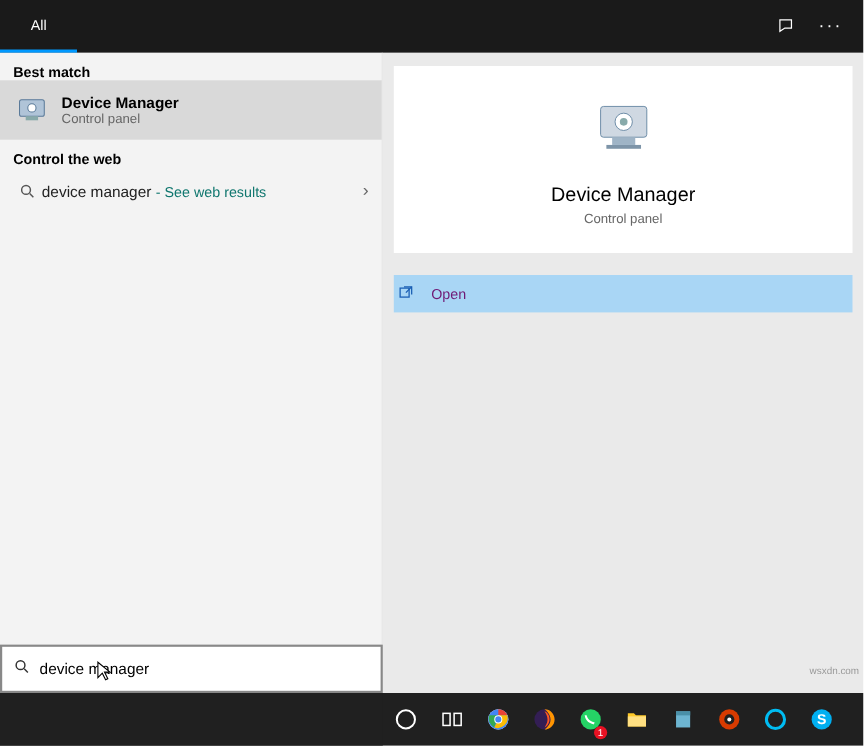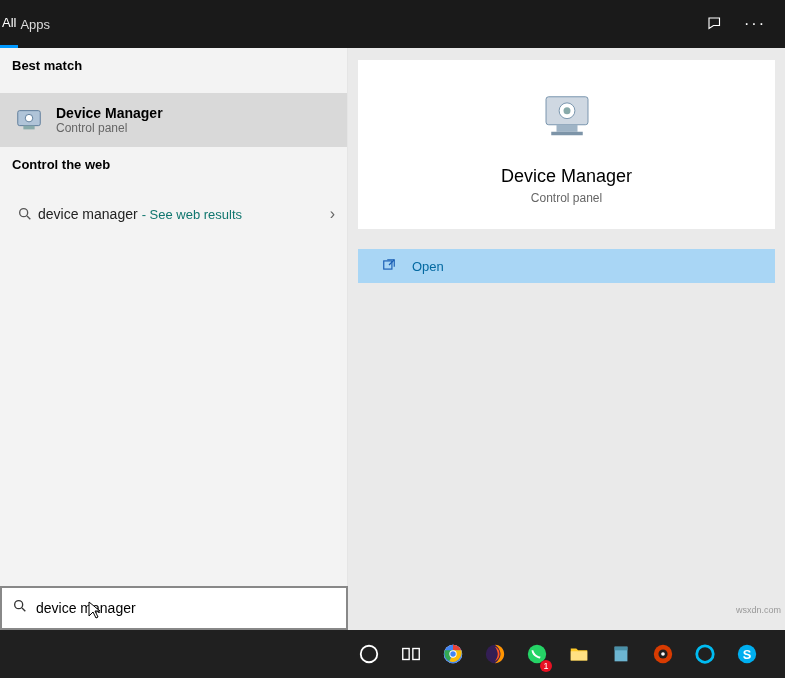--- a/index.html
+++ b/index.html
@@ -1,51 +1,51 @@
 <!DOCTYPE html>
 <html><head>
 <meta charset="utf-8">
 <style>
   * { box-sizing: border-box; margin: 0; padding: 0; font-family: "Segoe UI", Arial, sans-serif; }
   body { width: 785px; height: 678px; overflow: hidden; background: #fff; position: relative; }
 
   
   .topbar { height: 48px; background: #1a1a1a; display: flex; align-items: center; color: #fff; font-size: 13px; padding: 0 10px 0 0; }
-  .tab { padding: 0 2px; height: 48px; display: flex; align-items: center; cursor: pointer; color: #ddd; }
+  .tab { padding: 0 28px; height: 48px; display: flex; align-items: center; cursor: pointer; color: #ddd; }
   .tab.active { color: #fff; border-bottom: 3px solid #0099ff; }
   .tab .drop { font-size: 9px; margin-left: 4px; }
   .topbar-spacer { flex: 1; }
   .top-icon { width: 40px; height: 48px; display: flex; align-items: center; justify-content: center; color: #fff; font-size: 16px; cursor: pointer; }
   .ellipsis { letter-spacing: 2px; }
 
   
   .main { display: flex; height: 582px; }
   .leftcol { width: 348px; background: #f3f3f3; border-right: 1px solid #e5e5e5; position: relative; }
   .rightcol { flex: 1; background: #eaeaea; display: flex; flex-direction: column; padding: 12px 10px 0 10px; }
 
-  .section-header { font-size: 13px; font-weight: 600; padding: 10px 12px 20px 12px; color: #000; }
+  .section-header { font-size: 13px; font-weight: 600; padding: 10px 12px 0 12px; color: #000; }
 
   .result { display: flex; align-items: center; height: 54px; padding: 0 12px; cursor: pointer; }
   .result.selected { background: #d9d9d9; }
   .result .icon-box { width: 34px; height: 34px; display: flex; align-items: center; justify-content: center; margin-right: 10px; }
   .result .title { font-size: 14px; font-weight: 600; color: #000; }
   .result .subtitle { font-size: 12px; color: #666; }
 
   .webrow { display: flex; align-items: center; height: 44px; padding: 0 12px; cursor: pointer; }
   .webrow .sicon { width: 26px; display: flex; justify-content: center; color: #555; }
   .webrow .term { font-size: 14px; color: #222; }
   .webrow .hint { font-size: 13px; color: #0f766e; margin-left: 4px; }
   .webrow .chev { margin-left: auto; color: #666; font-size: 16px; }
 
   
   .preview-card { background: #fff; flex: 0 0 auto; display: flex; flex-direction: column; align-items: center; padding: 28px 10px 24px 10px; }
   .preview-title { font-size: 18px; color: #000; margin-top: 18px; }
   .preview-sub { font-size: 12px; color: #666; margin-top: 4px; }
 
-  .action-row { margin-top: 20px; height: 34px; background: #a9d6f5; display: flex; align-items: center; padding: 0 24px; font-size: 13px; color: #0369a1; cursor: pointer; }
+  .action-row { margin-top: 20px; height: 34px; background: #a9d6f5; display: flex; align-items: center; padding: 0 4px; font-size: 13px; color: #701a75; cursor: pointer; }
   .action-row .aicon { width: 20px; margin-right: 10px; color: #1a5fb4; }
 
   
   .searchbox { position: absolute; left: 0; bottom: 48px; width: 348px; height: 44px; background: #fff; border: 2px solid #888; display: flex; align-items: center; padding: 0 10px; }
   .searchbox .sicon { color: #333; margin-right: 8px; }
   .searchbox input { border: none; outline: none; font-size: 14px; flex: 1; background: transparent; }
 
   
   .taskbar { position: absolute; bottom: 0; left: 0; right: 0; height: 48px; background: #202020; display: flex; align-items: center; }
   .task-left-gap { width: 348px; height: 48px; background: #202020; }
@@ -54,21 +54,20 @@
   .badge { position: absolute; bottom: 6px; right: 6px; background: #e81123; color: #fff; font-size: 9px; border-radius: 50%; width: 12px; height: 12px; display: flex; align-items: center; justify-content: center; }
   .watermark { position: absolute; right: 4px; bottom: 63px; font-size: 9px; color: #999; }
 
   .cursor { position: absolute; left: 88px; bottom: 56px; font-size: 14px; color: #000; pointer-events: none; }
 </style>
 </head>
 <body>
 
 <div class="topbar">
   <div class="tab active">All</div>
-  <div class="tab">Apps</div>
   <div class="topbar-spacer"></div>
   <div class="top-icon">
     <svg viewBox="0 0 24 24" width="18" height="18" fill="none" stroke="#fff" stroke-width="1.5">
         <path d="M4 4h14v10H10l-6 4V4z"></path>
       </svg>
   </div>
   <div class="top-icon ellipsis">···</div>
 </div>
 
 <div class="main">

